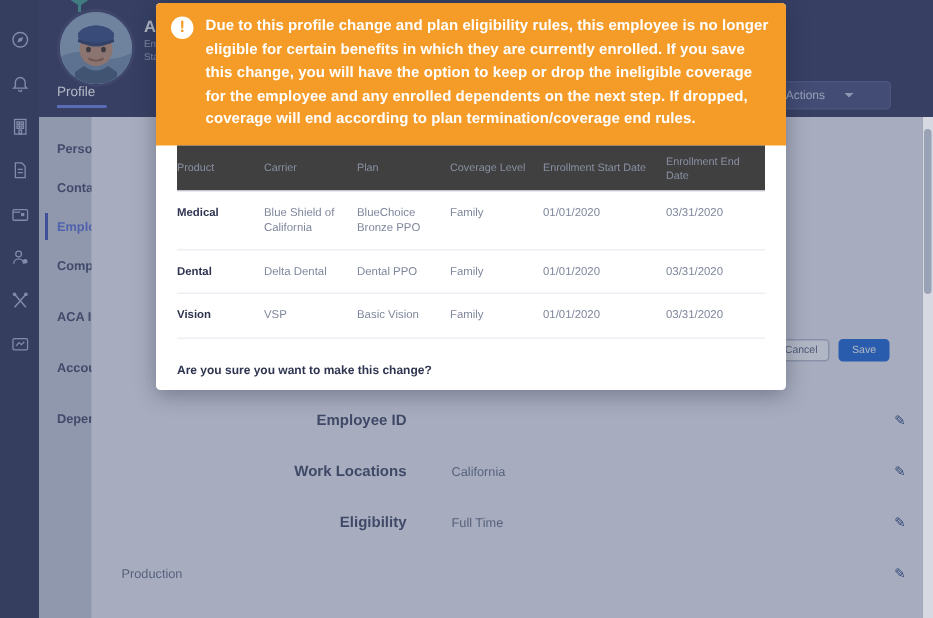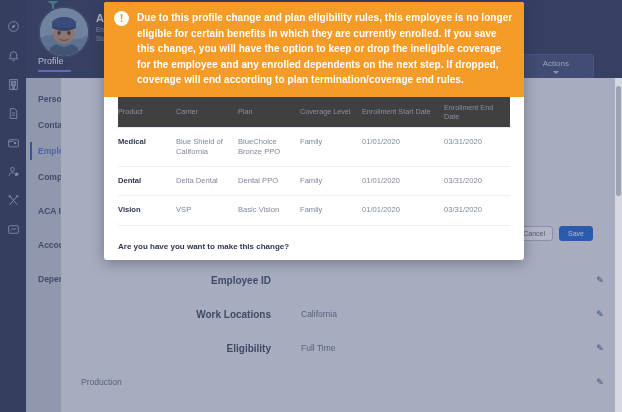--- a/index.html
+++ b/index.html
@@ -60,21 +60,21 @@
   }
   .tab {
     font-size: 9px; color: #9aa1be; padding-bottom: 4px; cursor: pointer; white-space: nowrap;
   }
   .tab.active { color: #ffffff; border-bottom: 2px solid #6b7ee8; }
 
   .actions-btn {
     position: absolute; right: 28px; top: 54px;
     background: #414975; color: #d5d9ea; border: 1px solid #4e5684;
     font-size: 8px; padding: 4px 24px; border-radius: 3px; cursor: pointer;
-    display: flex; align-items: center; gap: 3px; flex-direction: column;
+    display: flex; align-items: center; gap: 13px;
   }
   .caret { width: 0; height: 0; border-left: 3px solid transparent; border-right: 3px solid transparent; border-top: 3px solid #c3c8dd; }
   .subnav-inner {
     position: absolute; left: 26px; top: 78px; width: 220px; height: 334px;
     background: #c7cbd9; z-index: 2;
   }
   .subnav-item {
     position: relative; height: 26px; display: flex; align-items: center;
     padding-left: 12px; font-size: 8.5px; color: #3e4664; font-weight: bold;
     cursor: pointer; white-space: nowrap;
@@ -382,21 +382,21 @@
             <td>VSP</td>
             <td>Basic Vision</td>
             <td>Family</td>
             <td>01/01/2020</td>
             <td>03/31/2020</td>
           </tr>
         </tbody>
       </table>
     </div>
 
-    <div class="confirm-q">Are you have you want to make this change?</div>
+    <div class="confirm-q">Are you sure you want to make this change?</div>
 
     <div class="modal-footer">
       <div class="btn-cancel-change">Cancel change</div>
       <div class="btn-save">Save</div>
     </div>
   </div>
 
 </div>
 
 </body></html>

